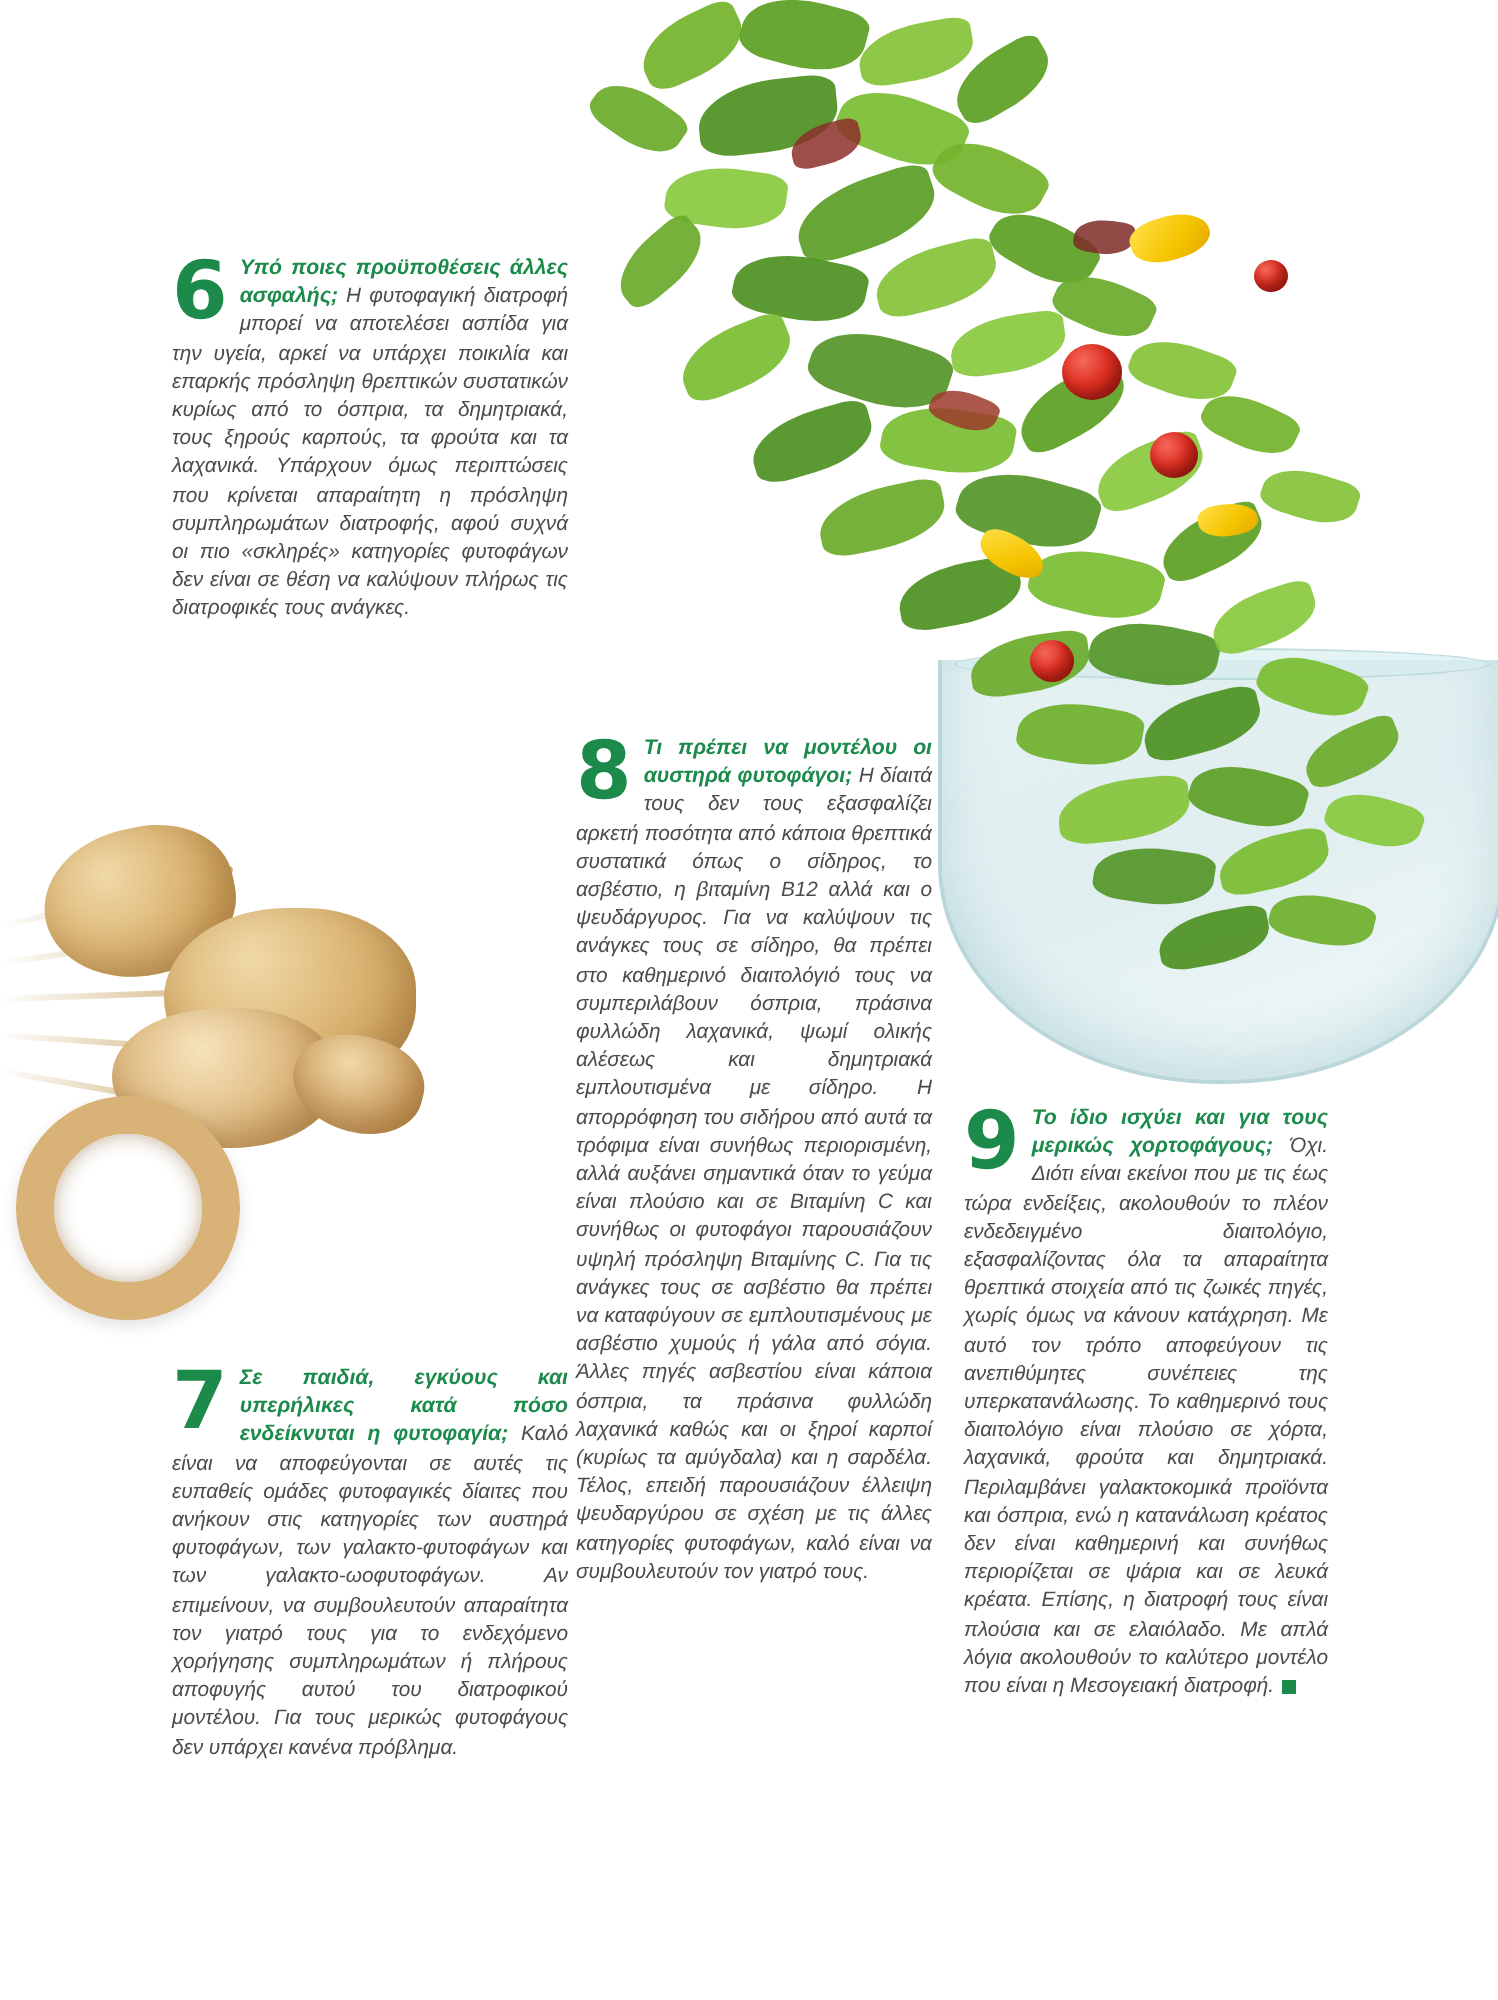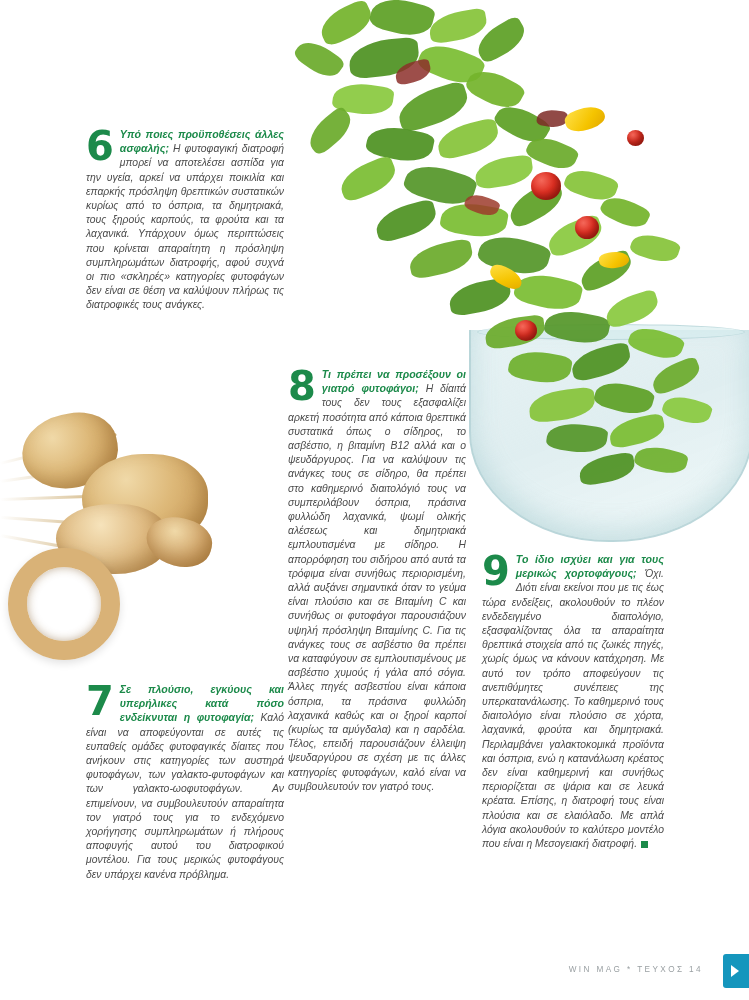--- a/index.html
+++ b/index.html
@@ -255,36 +255,32 @@
   </div>
 
   <div class="col" id="col-q6">
     <span class="qnum">6</span>
     <span class="qtitle">Υπό ποιες προϋποθέσεις άλλες ασφαλής;</span>
     <span class="body-text">Η φυτοφαγική διατροφή μπορεί να αποτελέσει ασπίδα για την υγεία, αρκεί να υπάρχει ποικιλία και επαρκής πρόσληψη θρεπτικών συστατικών κυρίως από το όσπρια, τα δημητριακά, τους ξηρούς καρπούς, τα φρούτα και τα λαχανικά. Υπάρχουν όμως περιπτώσεις που κρίνεται απαραίτητη η πρόσληψη συμπληρωμάτων διατροφής, αφού συχνά οι πιο «σκληρές» κατηγορίες φυτοφάγων δεν είναι σε θέση να καλύψουν πλήρως τις διατροφικές τους ανάγκες.</span>
   </div>
 
   <div class="col" id="col-q7">
     <span class="qnum">7</span>
-    <span class="qtitle">Σε πλούσιο, εγκύους και υπερήλικες κατά πόσο ενδείκνυται η φυτοφαγία;</span>
+    <span class="qtitle">Σε παιδιά, εγκύους και υπερήλικες κατά πόσο ενδείκνυται η φυτοφαγία;</span>
     <span class="body-text">Καλό είναι να αποφεύγονται σε αυτές τις ευπαθείς ομάδες φυτοφαγικές δίαιτες που ανήκουν στις κατηγορίες των αυστηρά φυτοφάγων, των γαλακτο-φυτοφάγων και των γαλακτο-ωοφυτοφάγων. Αν επιμείνουν, να συμβουλευτούν απαραίτητα τον γιατρό τους για το ενδεχόμενο χορήγησης συμπληρωμάτων ή πλήρους αποφυγής αυτού του διατροφικού μοντέλου. Για τους μερικώς φυτοφάγους δεν υπάρχει κανένα πρόβλημα.</span>
   </div>
 
   <div class="col" id="col-q8">
     <span class="qnum">8</span>
-    <span class="qtitle">Τι πρέπει να προσέξουν οι γιατρό φυτοφάγοι;</span>
+    <span class="qtitle">Τι πρέπει να μοντέλου οι αυστηρά φυτοφάγοι;</span>
     <span class="body-text">Η δίαιτά τους δεν τους εξασφαλίζει αρκετή ποσότητα από κάποια θρεπτικά συστατικά όπως ο σίδηρος, το ασβέστιο, η βιταμίνη Β12 αλλά και ο ψευδάργυρος. Για να καλύψουν τις ανάγκες τους σε σίδηρο, θα πρέπει στο καθημερινό διαιτολόγιό τους να συμπεριλάβουν όσπρια, πράσινα φυλλώδη λαχανικά, ψωμί ολικής αλέσεως και δημητριακά εμπλουτισμένα με σίδηρο. Η απορρόφηση του σιδήρου από αυτά τα τρόφιμα είναι συνήθως περιορισμένη, αλλά αυξάνει σημαντικά όταν το γεύμα είναι πλούσιο και σε Βιταμίνη C και συνήθως οι φυτοφάγοι παρουσιάζουν υψηλή πρόσληψη Βιταμίνης C. Για τις ανάγκες τους σε ασβέστιο θα πρέπει να καταφύγουν σε εμπλουτισμένους με ασβέστιο χυμούς ή γάλα από σόγια. Άλλες πηγές ασβεστίου είναι κάποια όσπρια, τα πράσινα φυλλώδη λαχανικά καθώς και οι ξηροί καρποί (κυρίως τα αμύγδαλα) και η σαρδέλα. Τέλος, επειδή παρουσιάζουν έλλειψη ψευδαργύρου σε σχέση με τις άλλες κατηγορίες φυτοφάγων, καλό είναι να συμβουλευτούν τον γιατρό τους.</span>
   </div>
 
   <div class="col" id="col-q9">
     <span class="qnum">9</span>
     <span class="qtitle">Το ίδιο ισχύει και για τους μερικώς χορτοφάγους;</span>
     <span class="body-text">Όχι. Διότι είναι εκείνοι που με τις έως τώρα ενδείξεις, ακολουθούν το πλέον ενδεδειγμένο διαιτολόγιο, εξασφαλίζοντας όλα τα απαραίτητα θρεπτικά στοιχεία από τις ζωικές πηγές, χωρίς όμως να κάνουν κατάχρηση.
 
 Με αυτό τον τρόπο αποφεύγουν τις ανεπιθύμητες συνέπειες της υπερκατανάλωσης. Το καθημερινό τους διαιτολόγιο είναι πλούσιο σε χόρτα, λαχανικά, φρούτα και δημητριακά. Περιλαμβάνει γαλακτοκομικά προϊόντα και όσπρια, ενώ η κατανάλωση κρέατος δεν είναι καθημερινή και συνήθως περιορίζεται σε ψάρια και σε λευκά κρέατα. Επίσης, η διατροφή τους είναι πλούσια και σε ελαιόλαδο. Με απλά λόγια ακολουθούν το καλύτερο μοντέλο που είναι η Μεσογειακή διατροφή.</span><span class="endmark"></span>
   </div>
 
-  <div class="footer">
-    <div class="footer-text">WIN MAG * ΤΕΥΧΟΣ 14</div>
-    <div class="footer-tab"></div>
-  </div>
 
 </div>
 
 </body></html>

